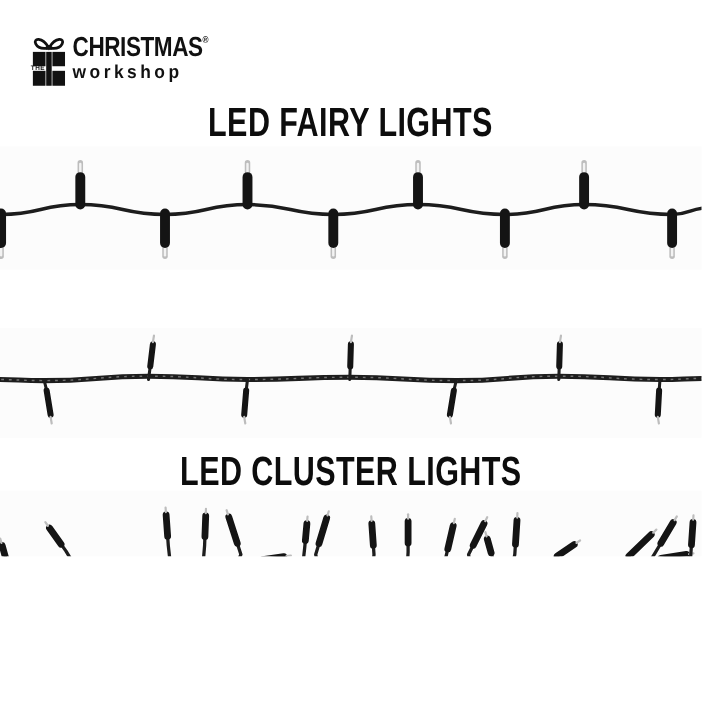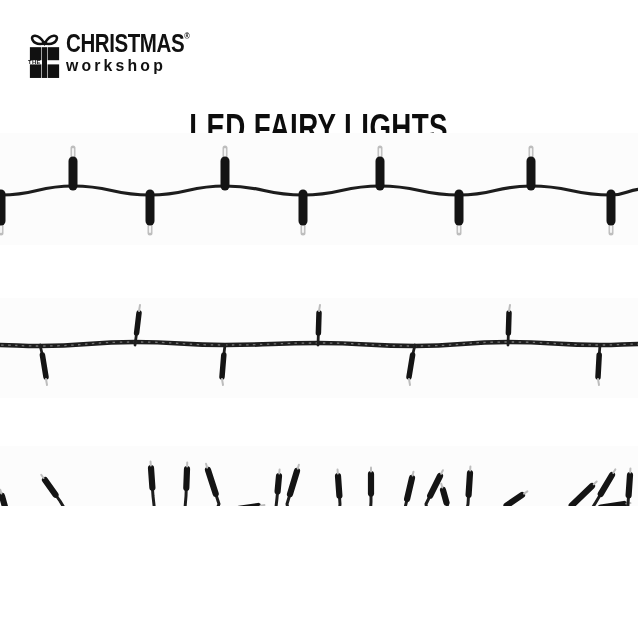--- a/index.html
+++ b/index.html
@@ -12,21 +12,21 @@
   .brand-top{display:flex;align-items:flex-start;font-weight:bold;font-size:25px;
              letter-spacing:-0.5px;transform:scaleX(.82);transform-origin:left top;white-space:nowrap;}
   .brand-reg{font-size:9px;font-weight:bold;margin-top:1px;}
   .brand-bottom{font-weight:bold;font-size:17px;letter-spacing:3.4px;margin-top:1px;
                 transform:scaleX(.93);transform-origin:left top;white-space:nowrap;}
   
   .heading{position:absolute;left:0;width:638px;text-align:center;font-weight:bold;
            font-size:37px;line-height:40px;color:#0d0d0d;white-space:nowrap;}
   .heading span{display:inline-block;transform:scaleX(.75);transform-origin:center;
                 letter-spacing:0.5px;}
-  #h-fairy{top:108px;}
+  #h-fairy{top:92px;}
   #h-string{top:256px;}
   #h-cluster{top:409px;}
   
   .photo{position:absolute;left:0;width:638px;background:#fcfcfc;}
   #ph-fairy{top:133px;height:112px;}
   #ph-string{top:298px;height:100px;}
   #ph-cluster{top:446px;height:192px;}
   .photo svg{display:block;width:638px;height:100%;}
 </style>
 </head>
@@ -49,20 +49,23 @@
       <div class="brand-top">
         <span>CHRISTMAS</span>
         <span class="brand-reg">®</span>
       </div>
       <div class="brand-bottom">workshop</div>
     </div>
   </div>
 
   <div class="heading" id="h-fairy">
     <span>LED FAIRY LIGHTS</span>
+  </div>
+  <div class="heading" id="h-cluster">
+    <span>LED CLUSTER LIGHTS</span>
   </div>
 
   <div class="photo" id="ph-fairy">
     <svg viewBox="0 0 638 112">
         <path d="M -6 62 C -2.5 62 -2.5 62 1 62 C 37 62 37 53 73 53 C 111.5 53 111.5 62 150 62 C 187.5 62 187.5 53 225 53 C 264 53 264 62 303 62 C 341.5 62 341.5 53 380 53 C 419.5 53 419.5 62 459 62 C 495 62 495 53 531 53 C 571 53 571 62 611 62 C 627.5 62 627.5 56 644 56" fill="none" stroke="#1d1d1d" stroke-width="3.2" stroke-linecap="round"></path>
         <line x1="1" y1="89" x2="1" y2="100" stroke="#bdbdbd" stroke-width="5" stroke-linecap="round"></line>
         <line x1="1" y1="90" x2="1" y2="99" stroke="#f3f3f3" stroke-width="2.2" stroke-linecap="round"></line>
         <line x1="1" y1="61" x2="1" y2="88" stroke="#141414" stroke-width="9" stroke-linecap="round"></line>
         <line x1="73" y1="27" x2="73" y2="15" stroke="#bdbdbd" stroke-width="5" stroke-linecap="round"></line>
         <line x1="73" y1="26" x2="73" y2="16" stroke="#f3f3f3" stroke-width="2.2" stroke-linecap="round"></line>

